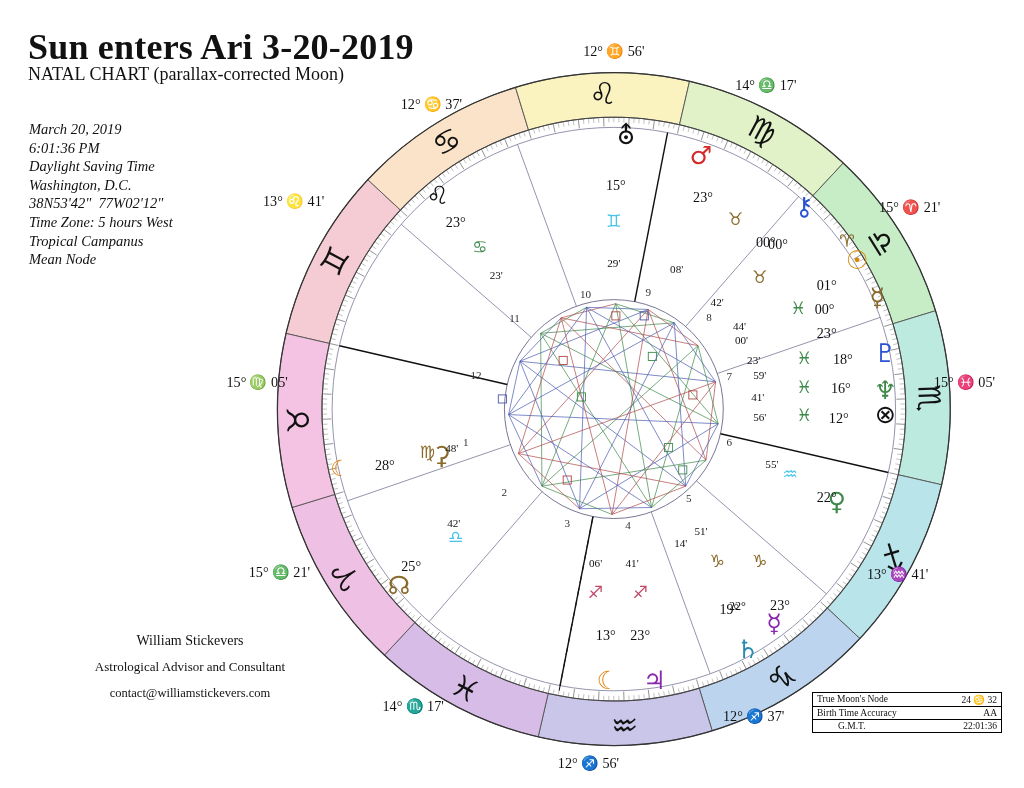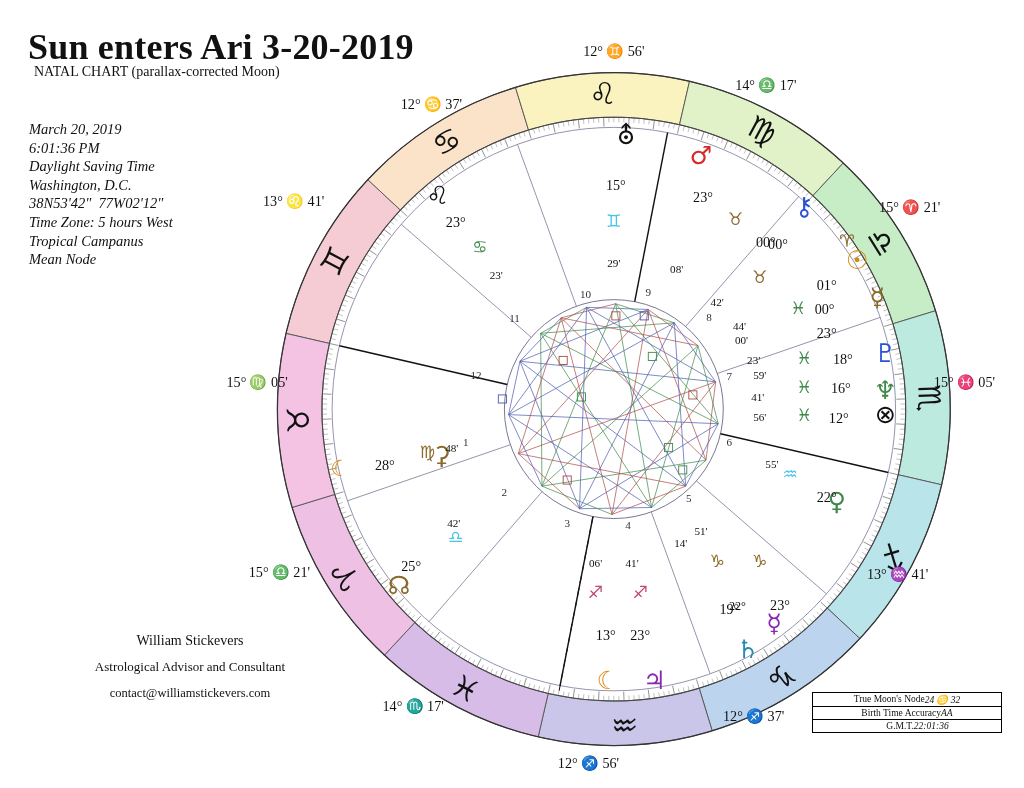--- a/index.html
+++ b/index.html
@@ -18,22 +18,22 @@
   .abs { position: absolute; }
 
   
   #title {
     left: 28px; top: 26px;
     font-size: 36px;
     font-weight: bold;
     letter-spacing: 0.2px;
   }
   #subtitle {
-    left: 34px; top: 64px;
-    font-size: 14px;
+    left: 28px; top: 64px;
+    font-size: 18px;
   }
   #birthinfo {
     left: 29px; top: 120px;
     font-size: 14.5px;
     line-height: 18.6px;
     white-space: pre;
     font-style: italic;
   }
 
   
@@ -52,27 +52,27 @@
   #infobox {
     left: 812px; top: 692px;
     width: 188px;
     border: 1px solid #000;
     font-size: 9.5px;
     font-family: "Liberation Serif", serif;
     background: #fff;
   }
   #infobox .row {
     display: flex;
-    justify-content: center;
+    justify-content: space-between;
     padding: 1px 4px 1px 4px;
     border-bottom: 1px solid #000;
   }
   #infobox .row:last-child { border-bottom: none; margin-left: 21px; }
   #infobox .k { white-space: nowrap; }
-  #infobox .v { white-space: nowrap; font-style: italic; }
+  #infobox .v { white-space: nowrap; }
 
   
   #chart-wrap {
     left: 236px; top: 22px;
     width: 720px; height: 740px;
   }
   svg { display: block; overflow: visible; }
   .aspect-red  { stroke: #b04a4a; stroke-width: 0.7; fill: none; }
   .aspect-green{ stroke: #3f8a4a; stroke-width: 0.7; fill: none; }
   .aspect-blue { stroke: #4a5ab0; stroke-width: 0.7; fill: none; }

